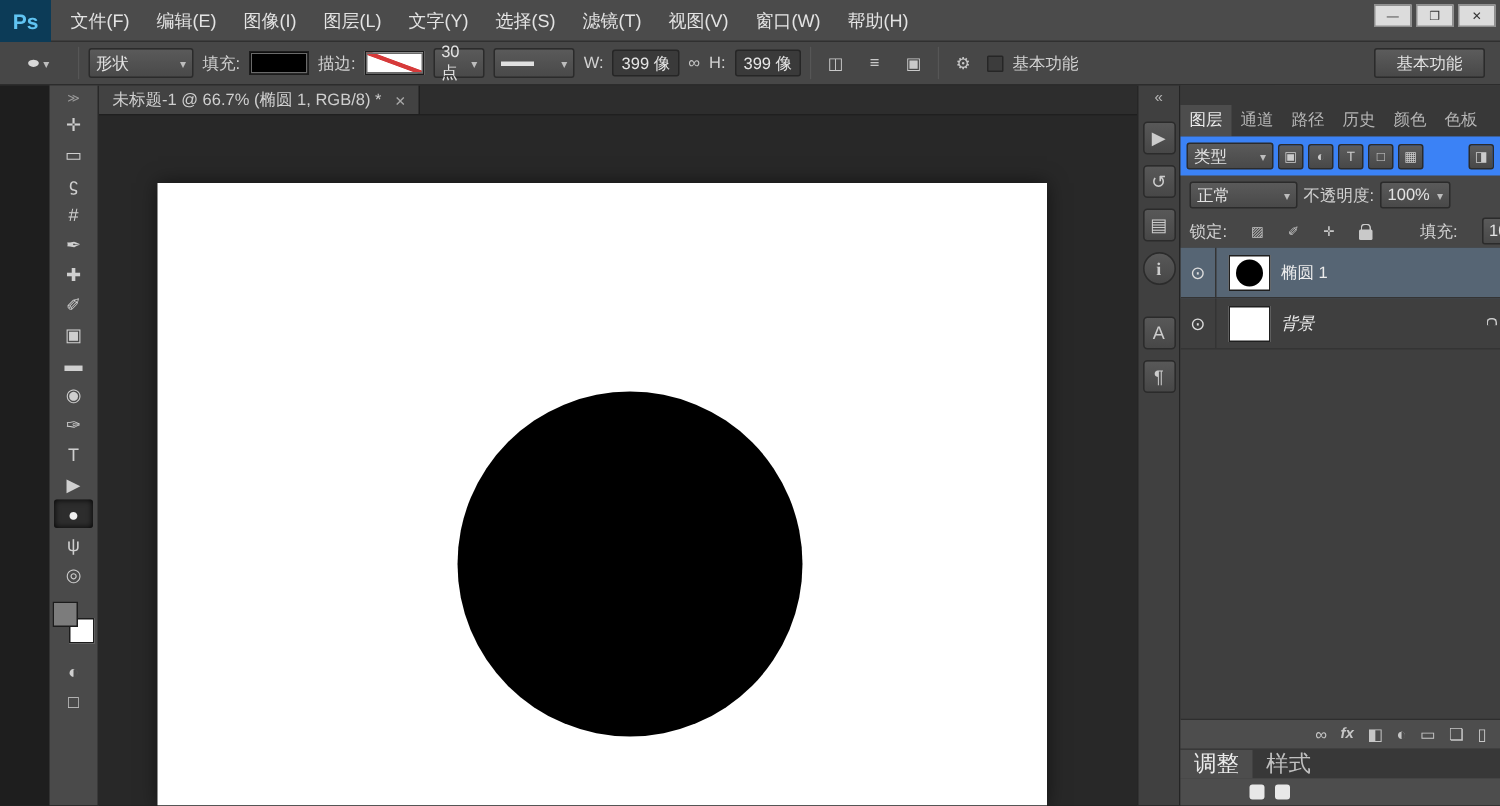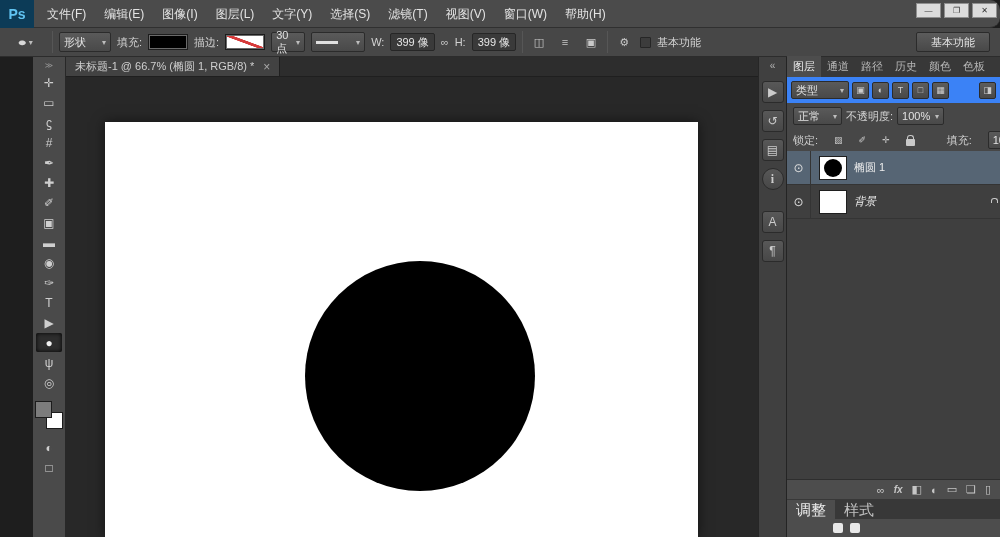--- a/index.html
+++ b/index.html
@@ -3,21 +3,21 @@
 <meta charset="utf-8">
 <style>
   * { box-sizing: border-box; margin: 0; padding: 0; }
   html,body { width:1000px; height:537px; overflow:hidden; }
   body {
     position:relative; background:#1d1d1d; color:#d6d6d6;
     font-family:"Liberation Sans","DejaVu Sans",sans-serif; font-size:12px;
   }
   
   #titlebar { position:absolute; left:0; top:0; width:1000px; height:28px;
-    background:#4b4b4b; border-bottom:1px solid #303030; display:flex; align-items:center;border-radius:10px; }
+    background:#4b4b4b; border-bottom:1px solid #303030; display:flex; align-items:center; }
   .ps-logo { width:34px; height:28px; background:#0c3b57; color:#61c4f2; font-weight:bold;
     font-size:14px; display:flex; align-items:center; justify-content:center; }
   .menus { display:flex; align-items:center; height:100%; margin-left:4px; }
   .menu { padding:0 9px; line-height:28px; color:#e3e3e3; font-size:12px; cursor:default; }
   .winbtns { position:absolute; right:3px; top:3px; display:flex; gap:3px; }
   .winbtn { width:25px; height:15px; background:#dcdcdc; color:#333; border:1px solid #8f8f8f;
     font-size:8px; display:flex; align-items:center; justify-content:center; }
   
   #optionsbar { position:absolute; left:0; top:28px; width:1000px; height:29px;
     background:#474747; border-bottom:1px solid #2c2c2c; display:flex; align-items:center;
@@ -72,21 +72,21 @@
     border-left:1px solid #262626; display:flex; flex-direction:column; align-items:center; }
   .collapse { font-size:10px; color:#b5b5b5; margin:3px 0 10px; }
   .strip-icon { width:22px; height:22px; margin-bottom:7px; display:flex; align-items:center;
     justify-content:center; font-size:12px; color:#cccccc;
     background:linear-gradient(#585858,#474747); border:1px solid #2b2b2b; border-radius:3px; }
   .strip-icon.circle { border-radius:50%; font-family:"Liberation Serif",serif; font-weight:bold; }
   .strip-gap { margin-top:14px; }
   
   #right-panels { position:absolute; left:786px; top:57px; width:214px; height:480px; background:#474747;
     border-left:1px solid #242424; display:flex; flex-direction:column; }
-  .ptabs { height:20px; background:#383838; display:flex; align-items:flex-end; }
+  .ptabs { height:34px; background:#383838; display:flex; align-items:flex-end; }
   .ptab { padding:0 6px; line-height:21px; font-size:11px; color:#b5b5b5; }
   .ptab.active { background:#4d4d4d; color:#ececec; }
   .filter-row { height:26px; display:flex; align-items:center; gap:3px; padding:0 4px; background:#3b82f6; }
   .icell { width:17px; height:17px; background:linear-gradient(#5d5d5d,#484848); border:1px solid #2b2b2b;
     border-radius:2px; display:flex; align-items:center; justify-content:center; font-size:9px; color:#cccccc; }
   .spacer { flex:1; }
   .blend-row { height:26px; display:flex; align-items:center; gap:4px; padding:0 6px; }
   .lock-row { height:22px; display:flex; align-items:center; gap:16px; padding:0 6px; }
   .lockcell { width:15px; height:15px; display:flex; align-items:center; justify-content:center;
     font-size:9px; color:#c6c6c6; }
@@ -137,21 +137,21 @@
     <span class="winbtn">✕</span>
   </div>
 </div>
 
 <div id="optionsbar">
   <div class="preset">
     <span class="preset-glyph">●</span>
     <span class="caret">▾</span>
   </div>
   <span class="vdiv"></span>
-  <div class="combo" style="width:52px">
+  <div class="combo" style="width:70px">
     <span>形状</span>
     <span class="caret">▾</span>
   </div>
   <span class="label">填充:</span>
   <div class="swatch fill-swatch"></div>
   <span class="label">描边:</span>
   <div class="swatch stroke-swatch"></div>
   <div class="combo" style="width:34px">
     <span>30 点</span>
     <span class="caret">▾</span>
@@ -247,21 +247,21 @@
     <span class="icell">▣</span>
     <span class="icell">◐</span>
     <span class="icell">T</span>
     <span class="icell">□</span>
     <span class="icell">▦</span>
     <span class="spacer"></span>
     <span class="icell">◨</span>
   </div>
 
   <div class="blend-row">
-    <div class="combo" style="width:49px;height:18px">
+    <div class="combo" style="width:72px;height:18px">
       <span>正常</span>
       <span class="caret">▾</span>
     </div>
     <span class="label">不透明度:</span>
     <div class="combo" style="width:47px;height:18px">
       <span>100%</span>
       <span class="caret">▾</span>
     </div>
   </div>
 

